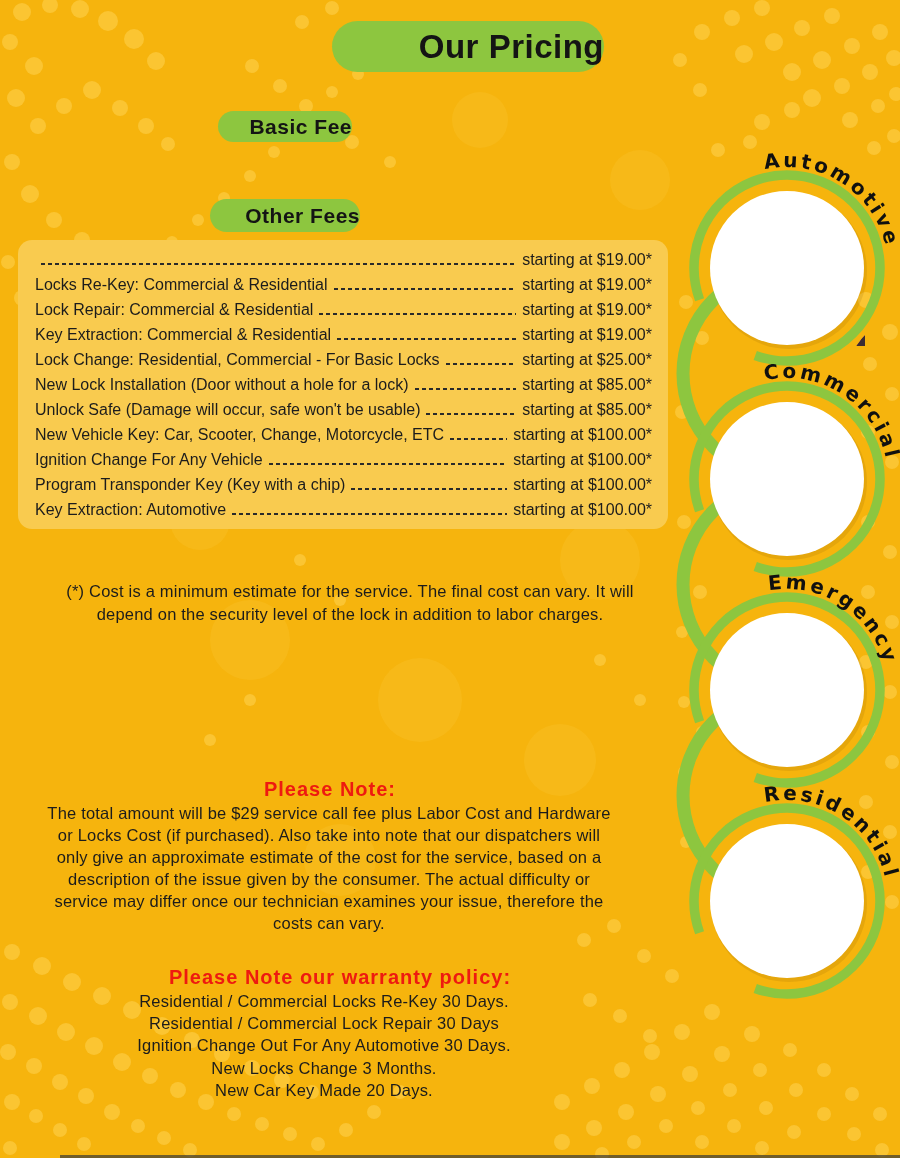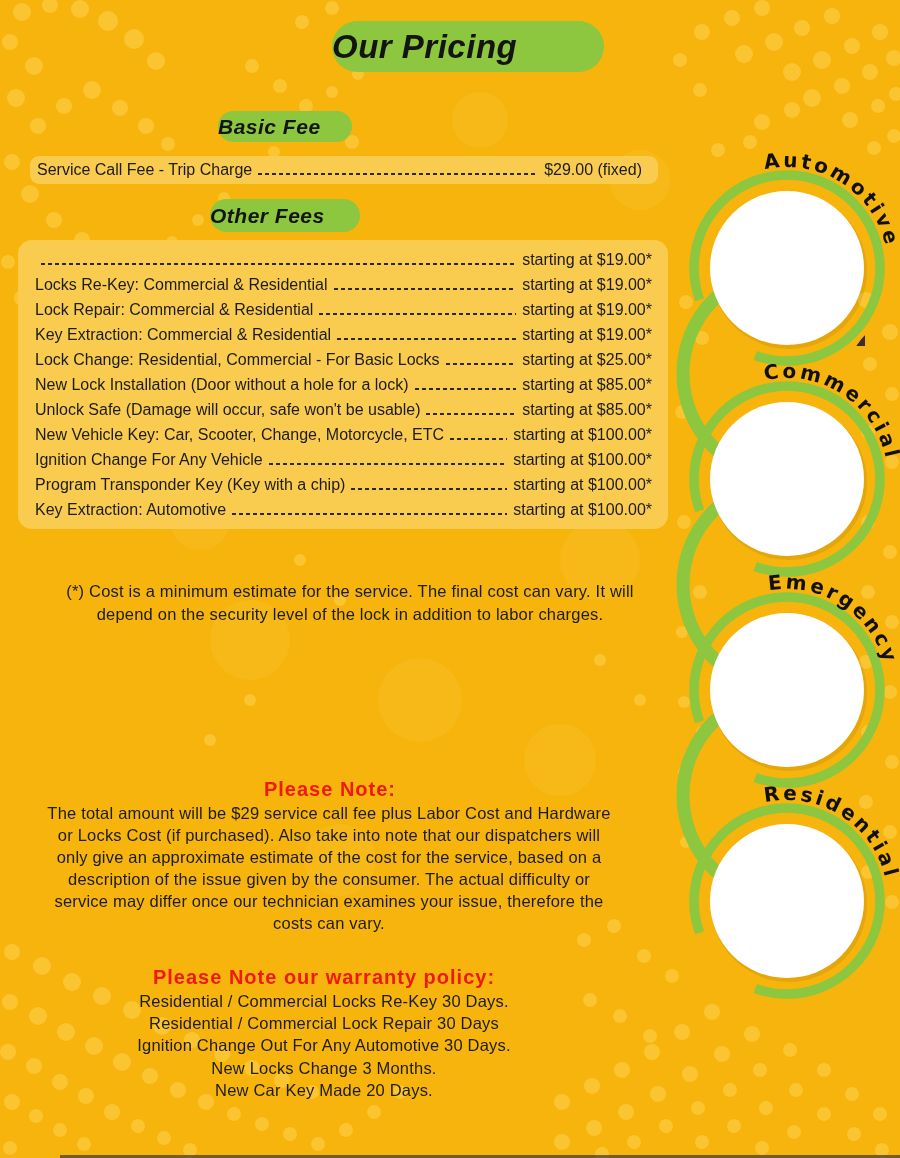--- a/index.html
+++ b/index.html
@@ -7,22 +7,22 @@
     position:relative; width:900px; height:1158px; overflow:hidden;
     background:#F6B40D;
     font-family:"Liberation Sans", sans-serif;
     color:#1c1c1c;
   }
   .dot{position:absolute; border-radius:50%; background:rgba(255,213,88,.5); z-index:1;}
   .blobbg{position:absolute; border-radius:50%; background:rgba(255,213,88,.15); z-index:1;}
 
   .blob{
     position:absolute; z-index:3; background:#8DC63F; border-radius:26px;
-    display:flex; align-items:center; justify-content:flex-start;
-    color:#141414; font-weight:800; letter-spacing:.5px;font-style:italic;
+    display:flex; align-items:center; justify-content:flex-end;
+    color:#141414; font-weight:800; letter-spacing:.5px;
   }
   #title-blob{left:332px; top:21px; width:272px; height:51px; font-size:33px; border-radius:30px;}
   #basic-fee-blob{left:218px; top:111px; width:134px; height:31px; font-size:21px;}
   #other-fees-blob{left:210px; top:199px; width:150px; height:33px; font-size:21px;}
 
   #basic-fee-bar{
     position:absolute; z-index:3; left:30px; top:156px; width:628px; height:28px;
     background:#F9CB4F; border-radius:9px;
     display:flex; align-items:center; font-size:16px; padding:0 16px 0 7px; box-sizing:border-box;
   }
@@ -41,21 +41,21 @@
   .note{position:absolute; z-index:3; text-align:center; font-size:16.5px; line-height:22.5px; letter-spacing:.2px;}
   #note-1{left:50px; top:580px; width:600px;}
   #note-2{left:10px; top:662px; width:680px;}
 
   .red-heading{
     position:absolute; z-index:3; text-align:center; color:#EE1A10; font-weight:bold;
     font-size:20px; letter-spacing:1px;
   }
   #please-note-heading{left:0; top:778px; width:660px;}
   #please-note-body{left:46px; top:802px; width:566px; line-height:22px;}
-  #warranty-heading{left:0; top:966px; width:648px;}
+  #warranty-heading{left:16px; top:966px; width:648px;}
   #warranty-lines{position:absolute; z-index:3; left:0; top:990px; width:648px; text-align:center; font-size:16.5px; line-height:22.2px; letter-spacing:.2px;}
 
   #badges-svg{position:absolute; left:653px; top:148px; z-index:2;}
   #badges-svg text{font-family:"DejaVu Sans","Liberation Sans",sans-serif;}
   .curved{font-size:20px; font-weight:bold; fill:#101010; letter-spacing:3px;}
 
   #bottom-edge{position:absolute; left:60px; right:0; bottom:0; height:3px; background:#383838; opacity:.7; z-index:4;}
 </style>
 </head>
 <body>
@@ -271,25 +271,20 @@
     </div>
 
   <div class="blob" id="title-blob">
     <span>Our Pricing</span>
   </div>
 
   <div class="blob" id="basic-fee-blob">
     <span>Basic Fee</span>
   </div>
 
-  <div id="basic-fee-bar">
-    <span class="nowrap">Service Call Fee - Trip Charge</span>
-    <span class="leader"></span>
-    <span class="nowrap">$29.00 (fixed)</span>
-  </div>
 
   <div class="blob" id="other-fees-blob">
     <span>Other Fees</span>
   </div>
 
   <div id="other-fees-panel">
     <div id="fee-list">
         <div class="fee-row">
           <span class="leader"></span>
           <span class="nowrap">starting at $19.00*</span>

